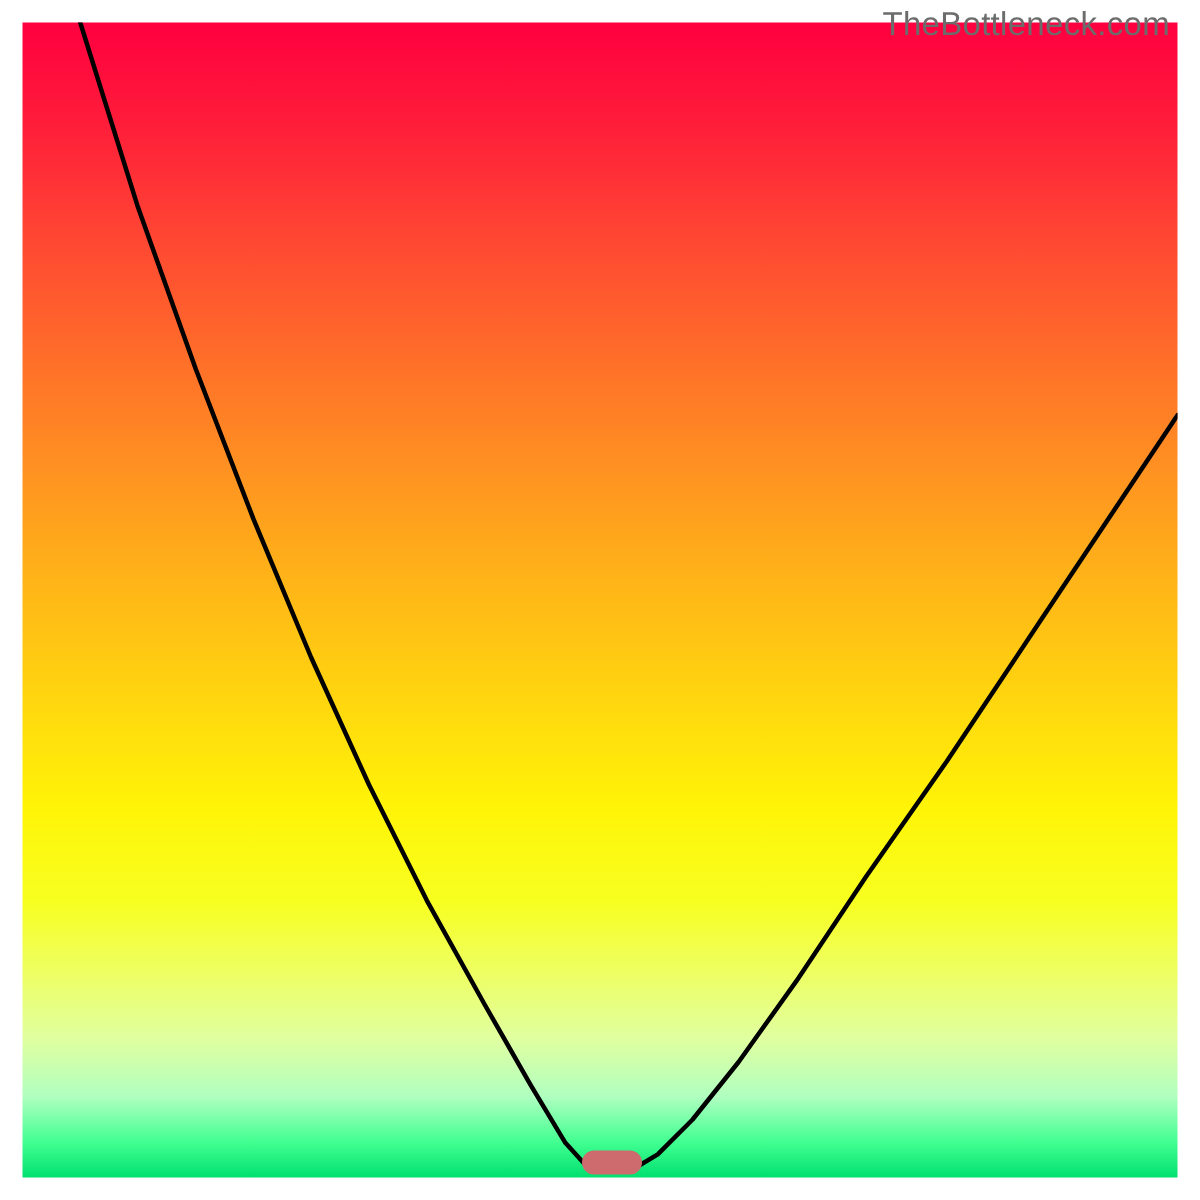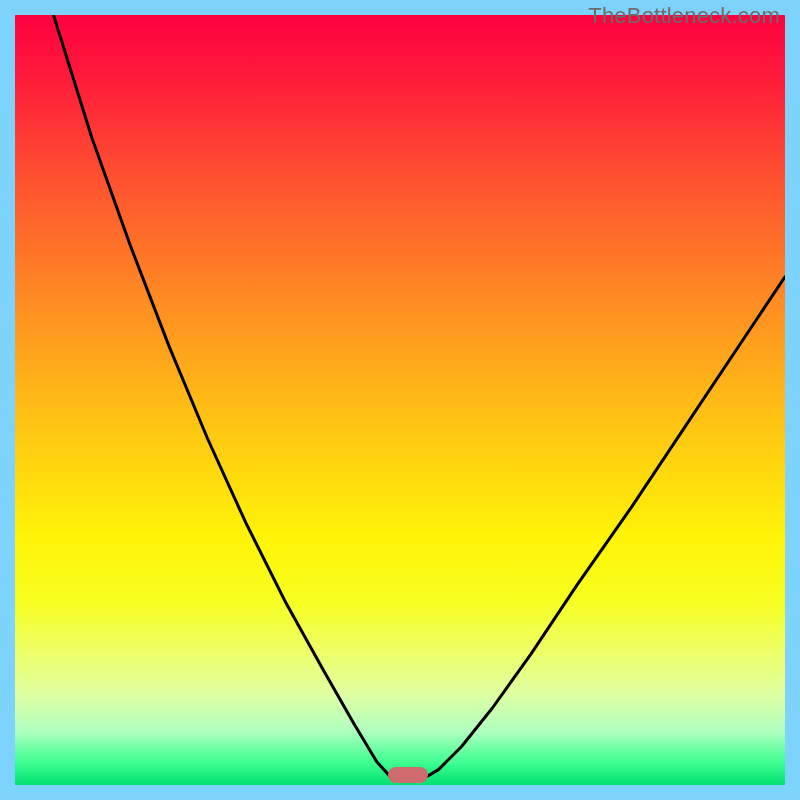--- a/index.html
+++ b/index.html
@@ -7,21 +7,21 @@
     padding: 0;
     background: #000;
     width: 800px;
     height: 800px;
     overflow: hidden;
   }
   .frame {
     position: relative;
     width: 800px;
     height: 800px;
-    background: #7dd3fc;
+    background: #ffffff;
   }
   .plot-area {
     position: absolute;
     left: 15px;
     top: 15px;
     width: 770px;
     height: 770px;
     background: linear-gradient(to bottom,
       #ff0040 0%,
       #ff1a3a 8%,

